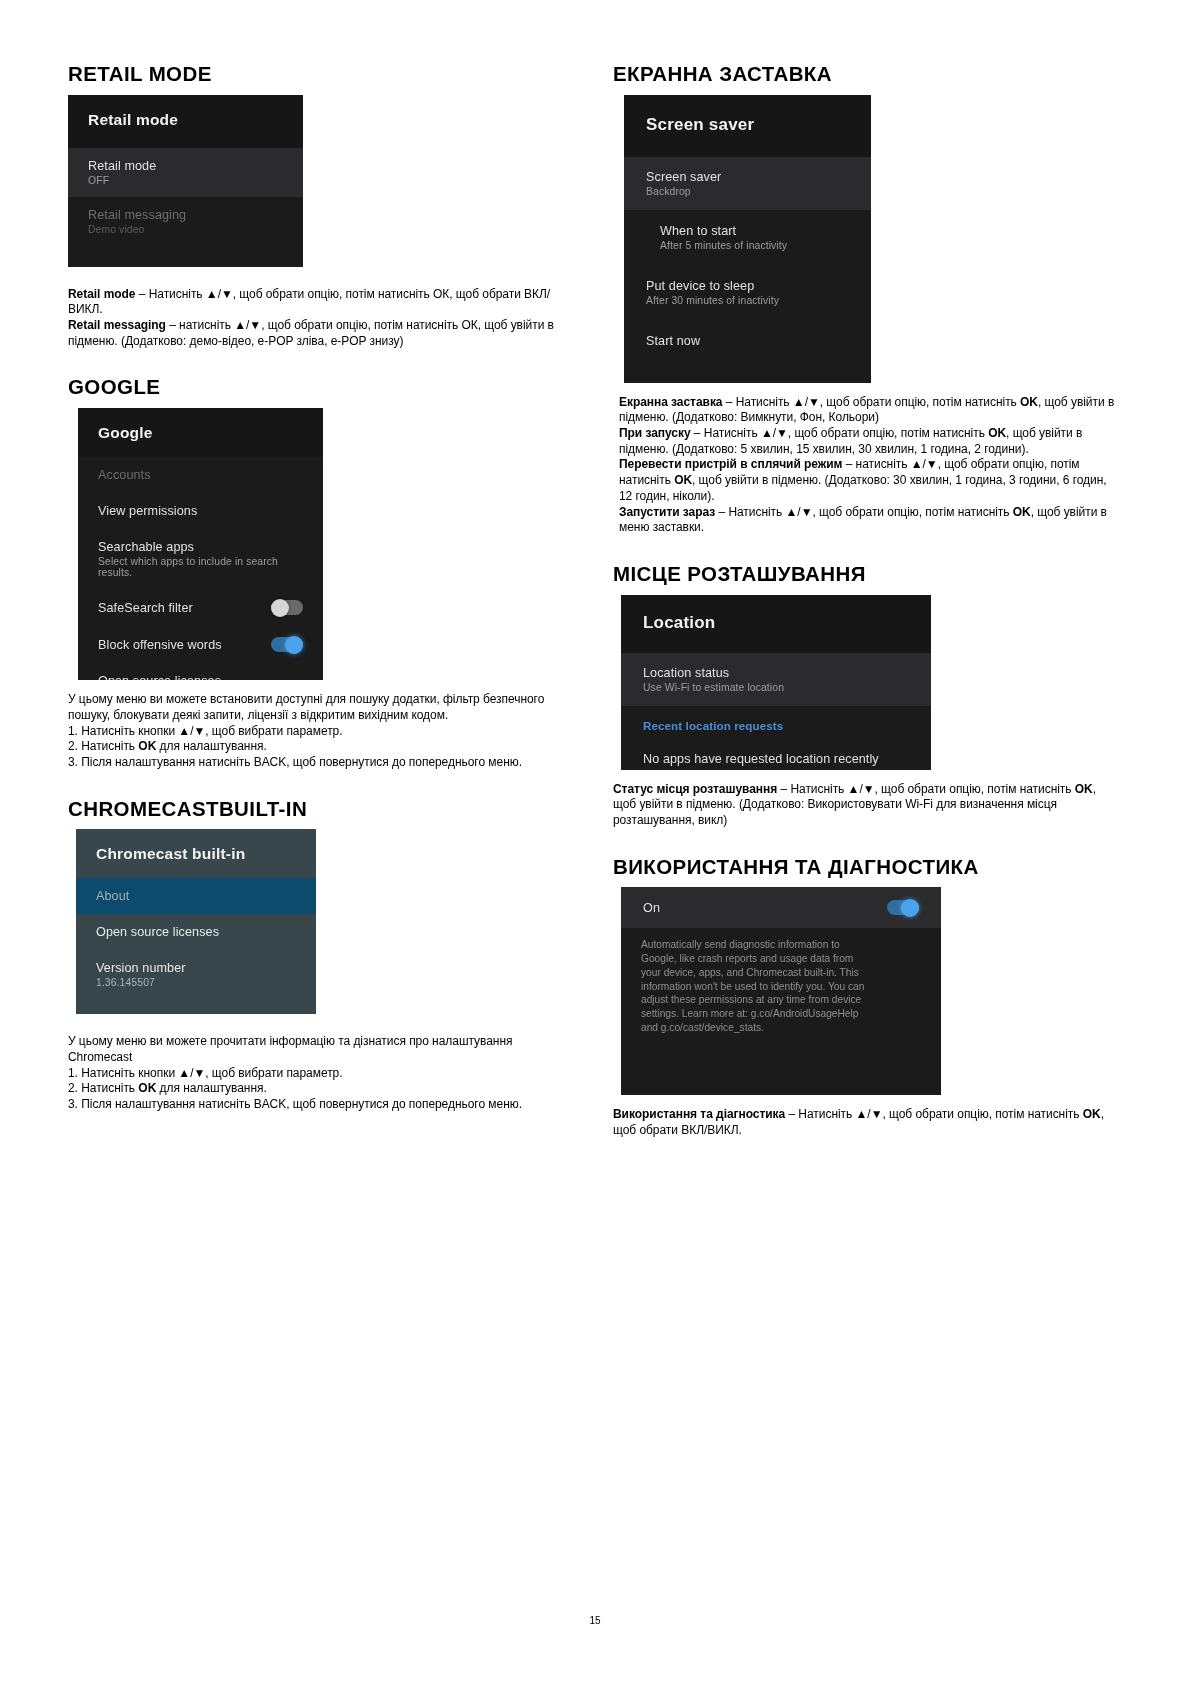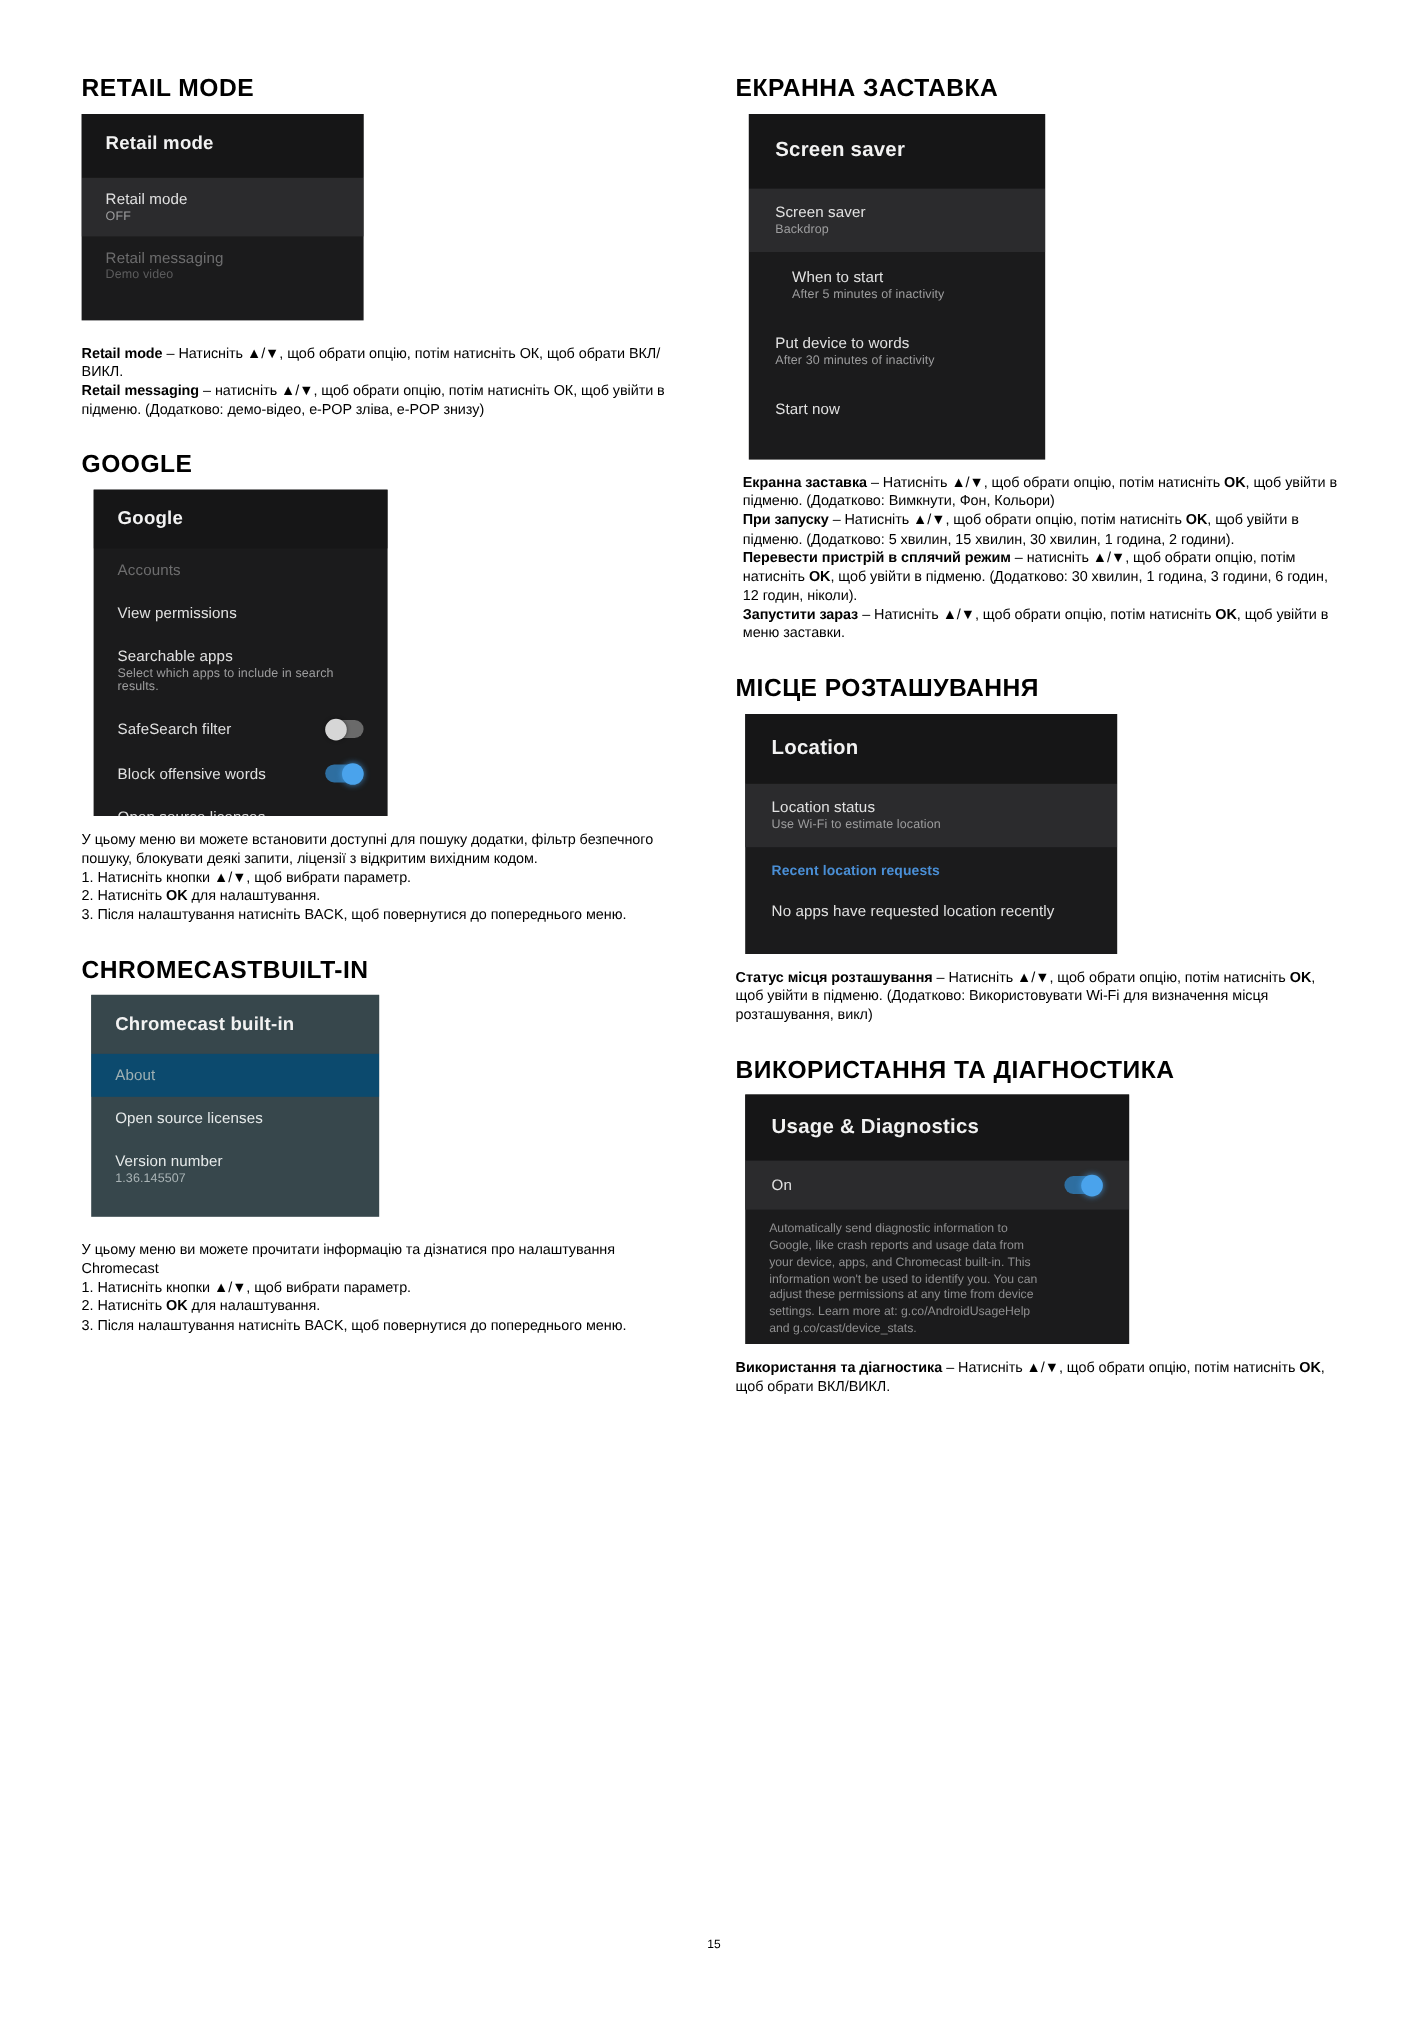--- a/index.html
+++ b/index.html
@@ -103,21 +103,21 @@
     width:240px; height:185px;
     background:#37474c; margin-left:8px;
   }
   #shot-chromecast .hdr { background:#37474c; font-weight:bold; }
   #shot-chromecast .row.sel { background:#0c4a6e; }
   #shot-chromecast .row .t { color:#e6eaea; }
   #shot-chromecast .row .s { color:#aab4b6; }
   #shot-chromecast .row.dim .t { color:#9fb0b3; }
 
   #shot-screensaver { width:247px; height:288px; margin-left:11px; }
-  #shot-location { width:310px; height:200px; margin-left:8px; }
+  #shot-location { width:310px; height:175px; margin-left:8px; }
   #shot-usage { width:320px; height:208px; margin-left:8px; }
   #shot-usage .note {
     padding:10px 20px 0 20px;
     font-size:10.2px;
     line-height:1.35;
     color:#8f8f90;
     filter:blur(0.45px);
     white-space:pre-line;
   }
 
@@ -223,21 +223,21 @@
         <div class="hdr" style="padding:20px 22px 22px 22px; font-size:17px;">Screen saver</div>
         <div class="row sel" style="padding:13px 22px;">
           <div class="t">Screen saver</div>
           <div class="s">Backdrop</div>
         </div>
         <div class="row" style="padding:14px 36px;">
           <div class="t">When to start</div>
           <div class="s">After 5 minutes of inactivity</div>
         </div>
         <div class="row" style="padding:14px 22px;">
-          <div class="t">Put device to words</div>
+          <div class="t">Put device to sleep</div>
           <div class="s">After 30 minutes of inactivity</div>
         </div>
         <div class="row" style="padding:14px 22px;">
           <div class="t">Start now</div>
         </div>
       </div>
 
       <div class="spacer-s"></div>
       <p class="body" style="padding-left:6px;"><b>Екранна заставка</b><span> – Натисніть ▲/▼, щоб обрати опцію, потім натисніть </span><b>OK</b><span>, щоб увійти в підменю. (Додатково: Вимкнути, Фон, Кольори)</span></p>
       <p class="body" style="padding-left:6px;"><b>При запуску</b><span> – Натисніть ▲/▼, щоб обрати опцію, потім натисніть </span><b>OK</b><span>, щоб увійти в підменю. (Додатково: 5 хвилин, 15 хвилин, 30 хвилин, 1 година, 2 години).</span></p>
@@ -259,21 +259,20 @@
           <div class="t">No apps have requested location recently</div>
         </div>
       </div>
 
       <div class="spacer-s"></div>
       <p class="body"><b>Статус місця розташування</b><span> – Натисніть ▲/▼, щоб обрати опцію, потім натисніть </span><b>OK</b><span>, щоб увійти в підменю. (Додатково: Використовувати Wi-Fi для визначення місця розташування, викл)</span></p>
 
       <h2 class="section-title gap-top">ВИКОРИСТАННЯ ТА ДІАГНОСТИКА</h2>
 
       <div class="shot" id="shot-usage">
-        <div class="hdr" style="padding:17px 22px 18px 22px; font-size:17px;">Usage &amp; Diagnostics</div>
         <div class="row flex sel" style="padding:13px 22px;">
           <div class="t">On</div>
           <div class="toggle on">
               <div class="knob"></div>
             </div>
         </div>
         <div class="note">Automatically send diagnostic information to
 Google, like crash reports and usage data from
 your device, apps, and Chromecast built-in. This
 information won't be used to identify you. You can

